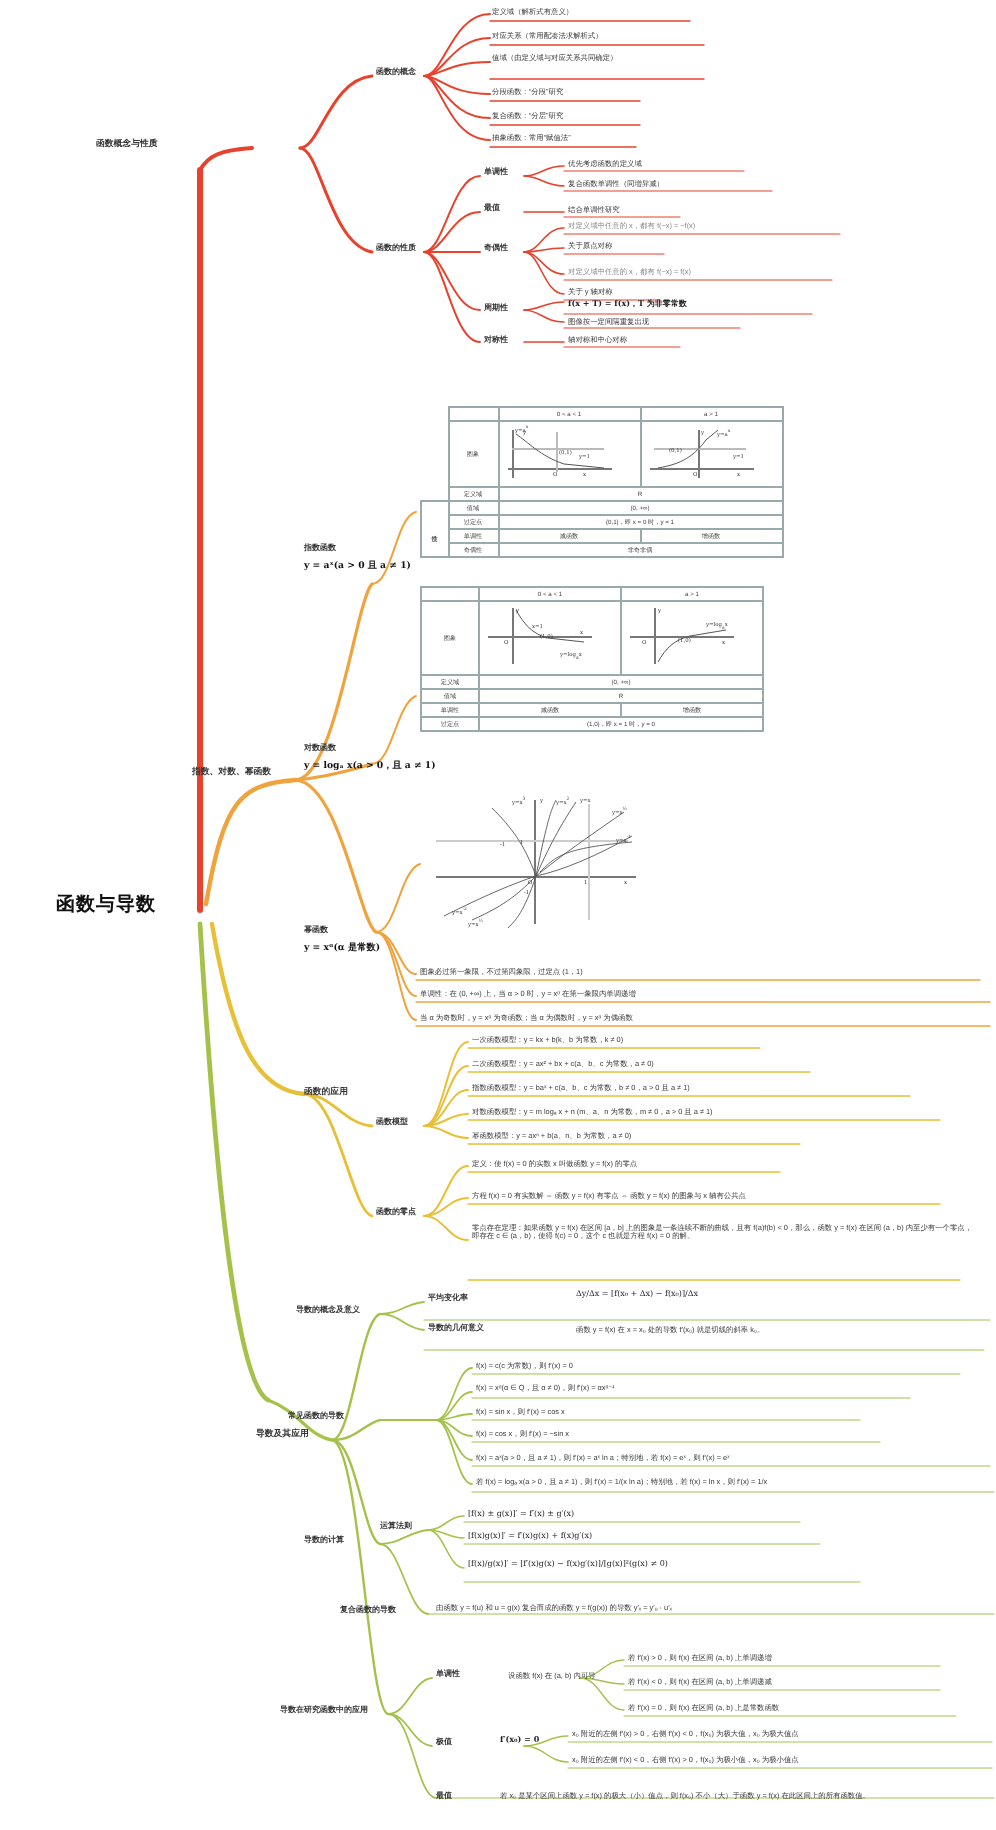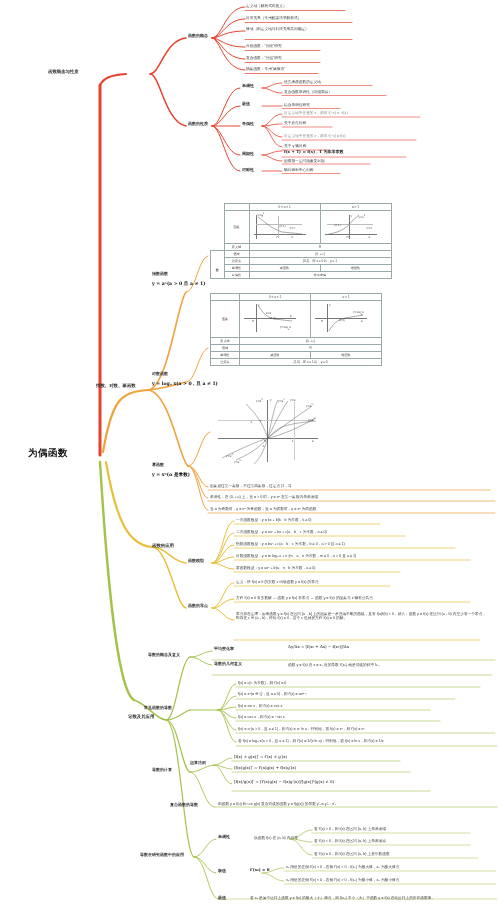--- a/index.html
+++ b/index.html
@@ -169,21 +169,21 @@
       <path d="M312,845 H470" stroke="#a4c24a" stroke-width=".5"></path>
       <path d="M312,858 H478" stroke="#a4c24a" stroke-width=".5"></path>
       <path d="M262,873 C272,873 274,868 284,868" stroke="#a4c24a" stroke-width=".7"></path>
       <path d="M262,873 C272,873 274,881 284,881" stroke="#a4c24a" stroke-width=".7"></path>
       <path d="M284,871 H496" stroke="#a4c24a" stroke-width=".5"></path>
       <path d="M284,884 H496" stroke="#a4c24a" stroke-width=".5"></path>
       <path d="M218,899 H497" stroke="#a4c24a" stroke-width=".5"></path>
     </g>
   </svg>
 
-  <div class="node root" style="left:28px;top:448px;">为偶函数</div>
+  <div class="node root" style="left:28px;top:448px;">函数与导数</div>
 
   <div class="node lvl1" style="left:48px;top:69px;">函数概念与性质</div>
 
   <div class="node lvl2" style="left:188px;top:34px;">函数的概念</div>
   <div class="node lvl3" style="left:246px;top:4px;">定义域（解析式有意义）</div>
   <div class="node lvl3" style="left:246px;top:16px;">对应关系（常用配凑法求解析式）</div>
   <div class="node lvl3 wrap" style="left:246px;top:27px;width:104px;">值域（由定义域与对应关系共同确定）</div>
   <div class="node lvl3" style="left:246px;top:44px;">分段函数：“分段”研究</div>
   <div class="node lvl3" style="left:246px;top:56px;">复合函数：“分层”研究</div>
   <div class="node lvl3" style="left:246px;top:67px;">抽象函数：常用“赋值法”</div>

